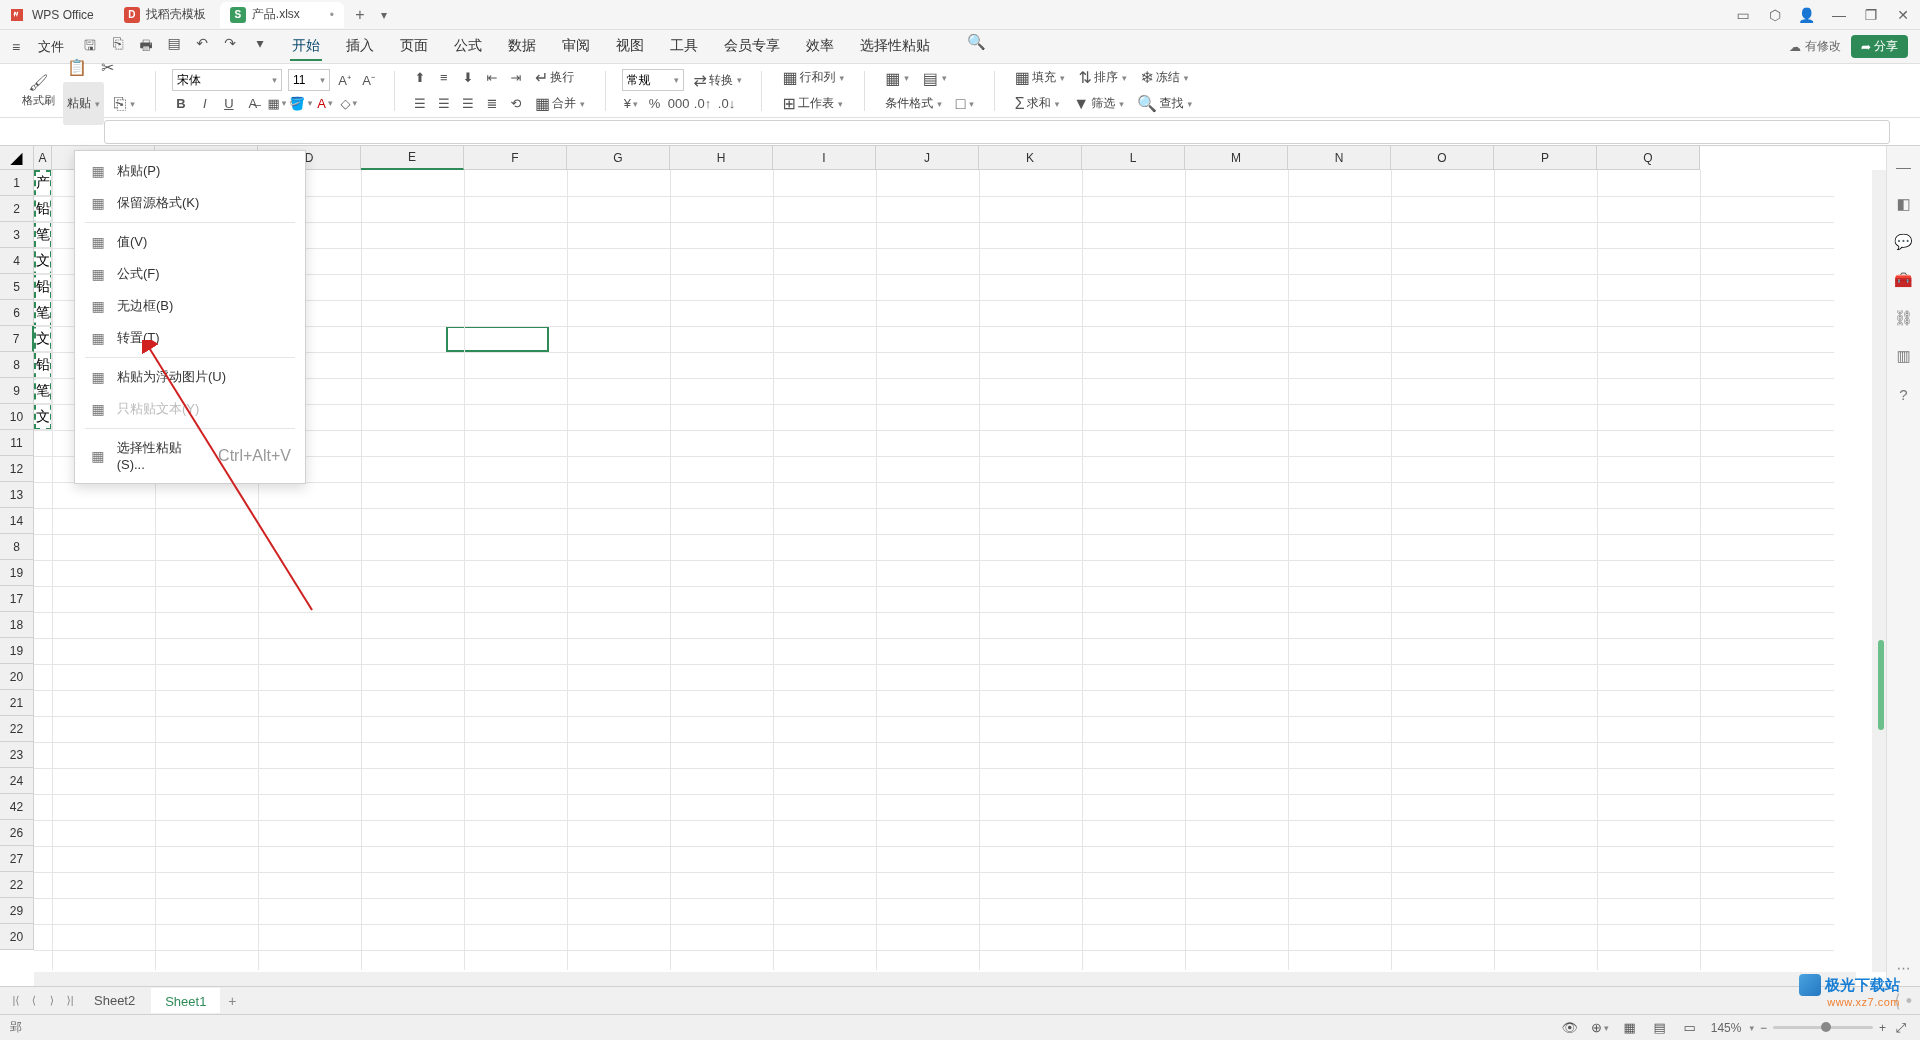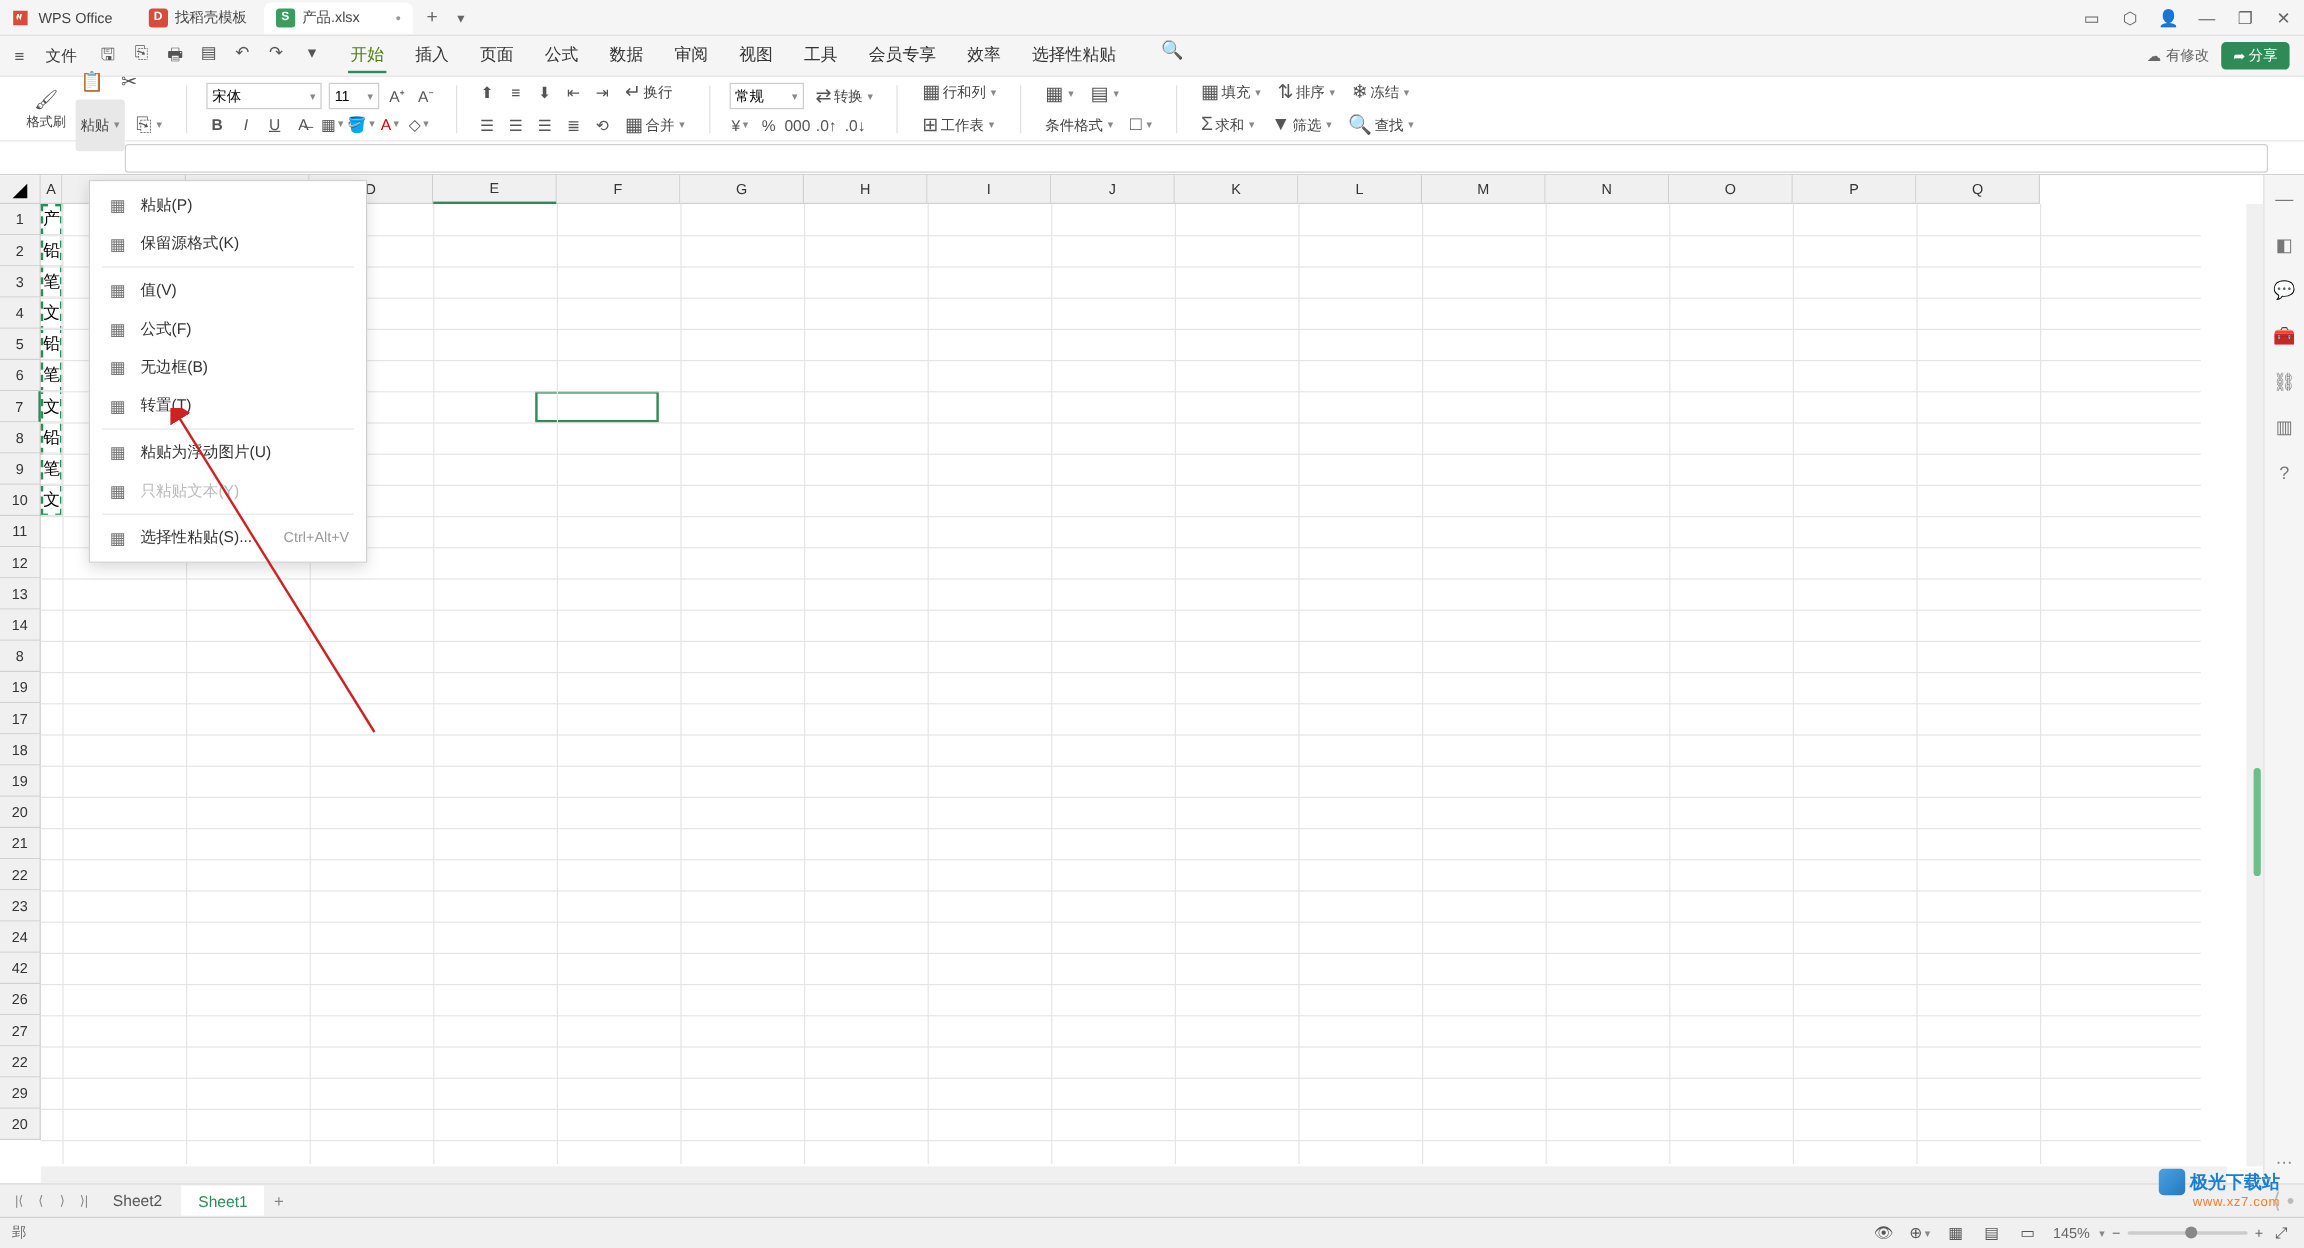--- a/index.html
+++ b/index.html
@@ -21,34 +21,34 @@
 .titlebar-right .win-btn { width:18px; height:18px; color:#666; display:flex; align-items:center; justify-content:center; font-size:14px;}
 
 
 .menubar { height: 34px; background: #f5f5f5; display: flex; align-items: center; padding: 0 12px; border-bottom: 1px solid #e0e0e0; gap:4px; }
 .file-btn { font-size: 13px; color: #333; margin-right: 6px; padding:2px 4px;}
 .hamburger { width:18px; color:#555; font-size:14px; }
 .qat-icons { display:flex; gap:12px; margin-left:4px; margin-right:18px; }
 .qat-icons span { color:#555; font-size:14px; width:16px; text-align:center; }
 .menu-tabs { display:flex; gap:22px; }
 .menu-tab { font-size:14px; color:#333; padding:4px 2px; }
-.menu-tab.active { color:#4d7c0f; border-bottom:2px solid #2e8b57; font-weight:500;}
+.menu-tab.active { color:#0c4a6e; border-bottom:2px solid #2e8b57; font-weight:500;}
 .menubar-right { margin-left:auto; display:flex; align-items:center; gap:10px;}
 .notify { font-size:12px; color:#666; display:flex; align-items:center; gap:4px;}
 .share-btn { background:#2e8b57; color:#fff; font-size:12px; padding:3px 10px; border-radius:4px; display:flex; align-items:center; gap:3px;}
 
 
 .ribbon { height: 54px; background: #fff; display:flex; align-items:center; padding:0 10px; border-bottom:1px solid #e0e0e0; gap:6px;}
 .ribbon-group { display:flex; align-items:center; gap:4px; padding:0 8px; }
 .ribbon-sep { width:1px; height:40px; background:#e0e0e0; margin:0 2px;}
 .ribbon-btn { display:flex; flex-direction:column; align-items:center; font-size:11px; color:#444; padding:2px 4px; gap:1px; min-width:30px;}
 .ribbon-btn .icon { font-size:16px; color:#555;}
 .ribbon-btn.small { flex-direction:row; font-size:12px; gap:2px; min-width:auto;}
 .ribbon-btn.paste-active { background:#e8e8e8; border-radius:3px; padding:13px 4px;}
-.font-select { border:1px solid #ccc; height:22px; font-size:12px; padding:0 4px; background:#fff; display:flex; align-items:center; width:96px; justify-content:space-between;}
+.font-select { border:1px solid #ccc; height:22px; font-size:12px; padding:0 4px; background:#fff; display:flex; align-items:center; width:110px; justify-content:space-between;}
 .size-select { border:1px solid #ccc; height:22px; font-size:12px; padding:0 4px; background:#fff; display:flex; align-items:center; width:42px; justify-content:space-between;}
 .ribbon-col { display:flex; flex-direction:column; gap:3px;}
 .ribbon-row { display:flex; gap:6px; align-items:center;}
 .mini-icon { width:18px; height:18px; display:flex; align-items:center; justify-content:center; color:#555; font-size:13px;}
 
 
 .formula-bar { height:28px; background:#fff; border-bottom:1px solid #d0d0d0; display:flex; align-items:center;}
 .namebox { width:82px; height:24px; margin:2px 6px; font-size:12px; padding:0 4px; }
 .formula-input { flex:1; height:24px; border:1px solid #d0d0d0; border-radius:3px; margin:0 30px 0 10px; background:#fff;}
 
@@ -71,21 +71,21 @@
 .right-sidebar { position:absolute; right:0; top:0; width:34px; bottom:0; background:#f5f5f5; border-left:1px solid #e0e0e0; display:flex; flex-direction:column; align-items:center; padding-top:10px; gap:18px;}
 .right-sidebar .side-icon { width:20px; height:20px; color:#777; font-size:15px; display:flex; align-items:center; justify-content:center;}
 .right-sidebar .dots { margin-top:auto; margin-bottom:10px; color:#888; font-size:14px;}
 
 
 .paste-menu { position:absolute; left:74px; top:150px; width:232px; background:#fff; border:1px solid #d0d0d0; box-shadow:0 4px 12px rgba(0,0,0,0.15); font-size:13px; z-index:100; padding:4px 0;}
 .paste-menu-item { display:flex; align-items:center; padding:7px 14px; gap:10px; color:#333;}
 .paste-menu-item .mi-icon { width:18px; height:18px; color:#777; display:flex; align-items:center; justify-content:center; font-size:14px;}
 .paste-menu-item.disabled { color:#bbb;}
 .paste-menu-sep { height:1px; background:#e5e5e5; margin:3px 10px;}
-.paste-menu-item .shortcut { margin-left:auto; color:#999; font-size:12px;}
+.paste-menu-item .shortcut { margin-left:auto; color:#999; font-size:16px;}
 
 
 .red-arrow { position:absolute; z-index:101; pointer-events:none;}
 
 
 .sheet-tabs { height:28px; background:#f0f0f0; display:flex; align-items:center; border-top:1px solid #d0d0d0; padding:0 8px; gap:2px;}
 .sheet-nav-btn { width:16px; color:#888; font-size:11px; text-align:center;}
 .sheet-tab { padding:4px 14px; font-size:13px; color:#555;}
 .sheet-tab.active { background:#fff; color:#2e8b57; border-top:2px solid transparent;}
 .sheet-tab-add { width:20px; font-size:14px; color:#888; text-align:center;}

